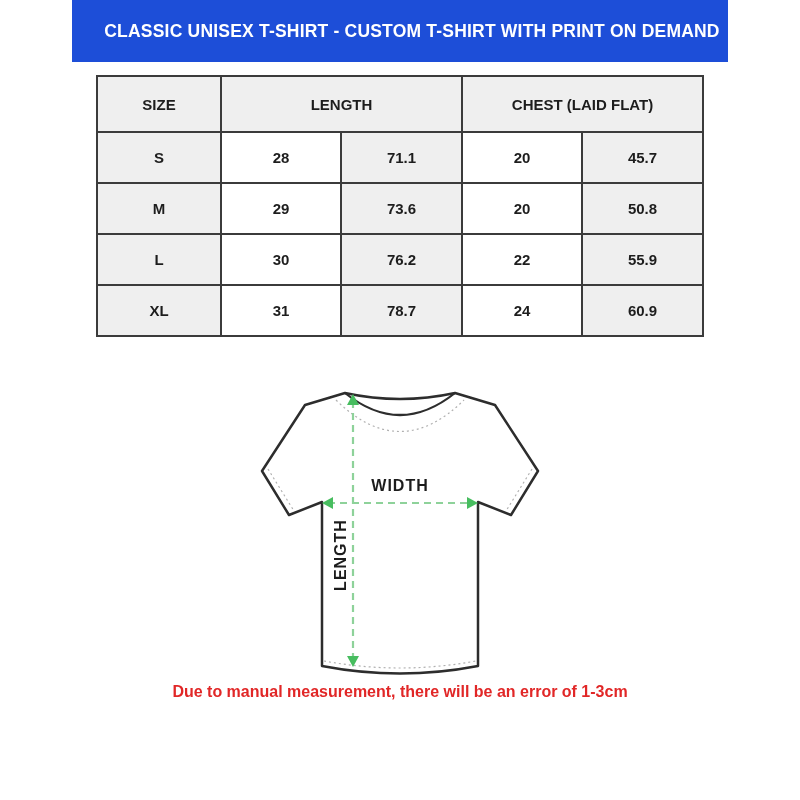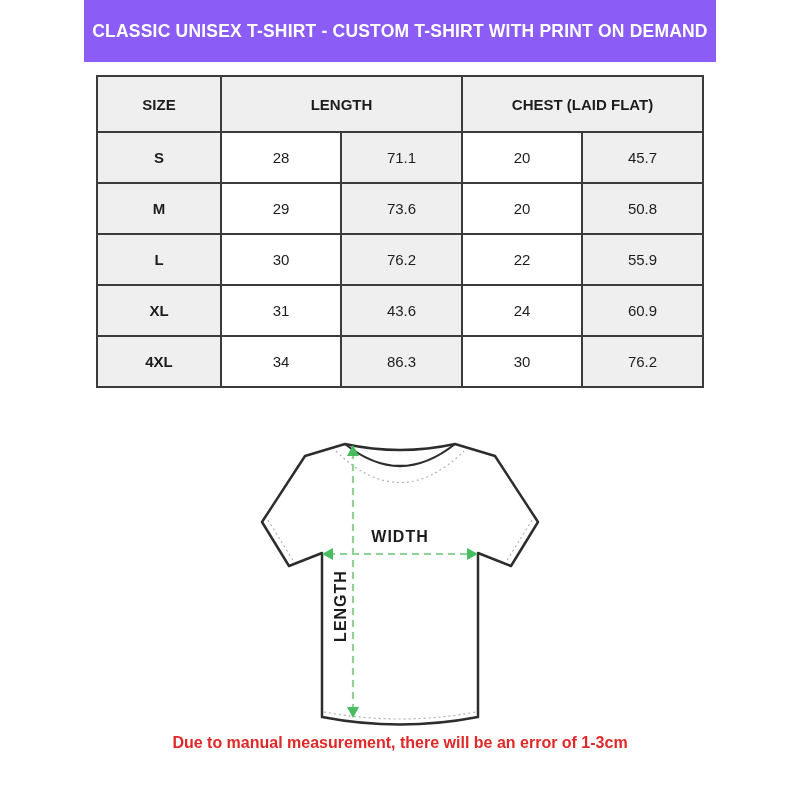--- a/index.html
+++ b/index.html
@@ -14,24 +14,25 @@
   .page {
     width: 800px;
     height: 800px;
     position: relative;
   }
   
   .banner {
     width: 632px;
     height: 62px;
     margin: 0 auto;
-    background: #8b5cf6;
+    background: #1d4ed8;
     display: flex;
     align-items: center;
     justify-content: center;
+    padding-left: 24px;
   }
   .banner span {
     color: #ffffff;
     font-size: 17.5px;
     font-weight: bold;
     letter-spacing: 0.2px;
     white-space: nowrap;
   }
   
   table.size-chart {
@@ -46,21 +47,21 @@
     vertical-align: middle;
     color: #1d1d1d;
     font-size: 15px;
     padding: 8px;
   }
   .size-chart th {
     height: 38px;
     background: #efefef;
     font-weight: bold;
   }
-  .size-chart td { height: 33px; }
+  .size-chart td { height: 33px; font-weight: bold; }
   .size-chart td.size-cell { background: #efefef; font-weight: bold; }
   .size-chart td.in-cell   { background: #ffffff; }
   .size-chart td.cm-cell   { background: #efefef; margin-left: 39px; }
   
   svg.tshirt {
     display: block;
     margin: 46px auto 0 auto;
   }
   .outline {
     fill: #ffffff;
@@ -144,30 +145,23 @@
       <tr>
         <td class="size-cell">L</td>
         <td class="in-cell">30</td>
         <td class="cm-cell">76.2</td>
         <td class="in-cell">22</td>
         <td class="cm-cell">55.9</td>
       </tr>
       <tr>
         <td class="size-cell">XL</td>
         <td class="in-cell">31</td>
-        <td class="cm-cell">43.6</td>
+        <td class="cm-cell">78.7</td>
         <td class="in-cell">24</td>
         <td class="cm-cell">60.9</td>
-      </tr>
-      <tr>
-        <td class="size-cell">4XL</td>
-        <td class="in-cell">34</td>
-        <td class="cm-cell">86.3</td>
-        <td class="in-cell">30</td>
-        <td class="cm-cell">76.2</td>
       </tr>
     </tbody>
   </table>
 
   <svg class="tshirt" width="300" height="300" viewBox="0 0 300 300">
 
     <path class="outline" d="M95,10 L55,22 L12,88 L39,132 L72,119 L72,283 Q150,298 228,283 L228,119 L261,132 L288,88 L245,22 L205,10 Q150,22 95,10 Z"></path>
 
     <path class="collar-line" d="M95,10 Q150,54 205,10"></path>
 

